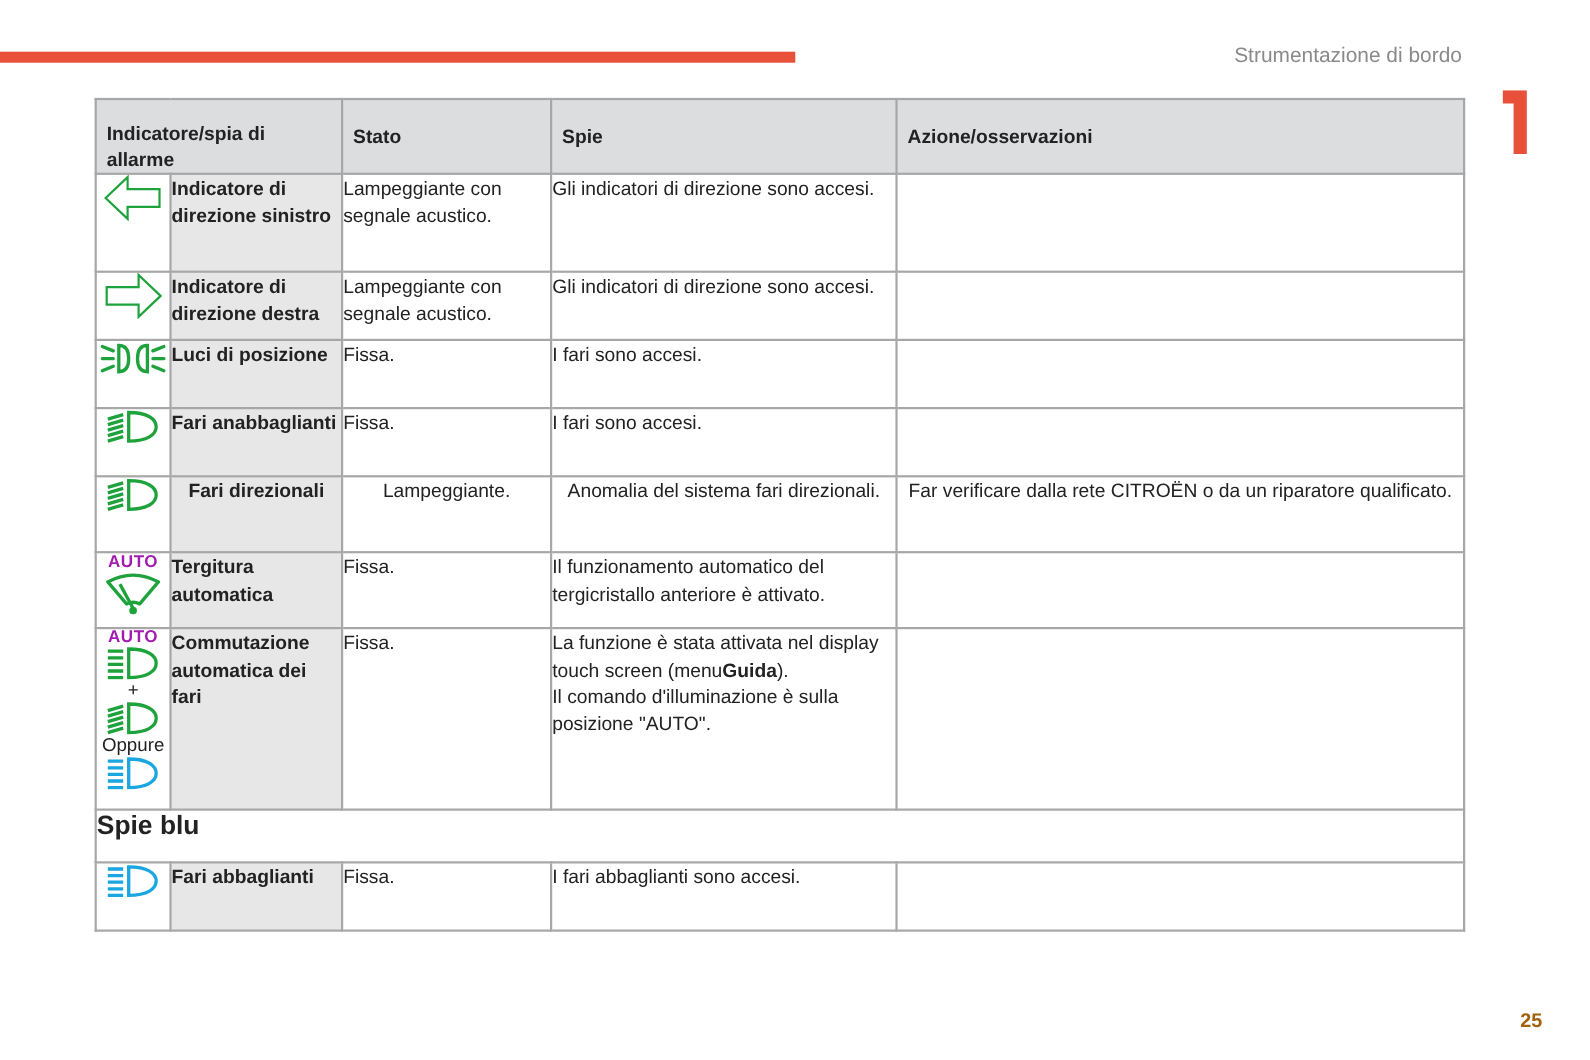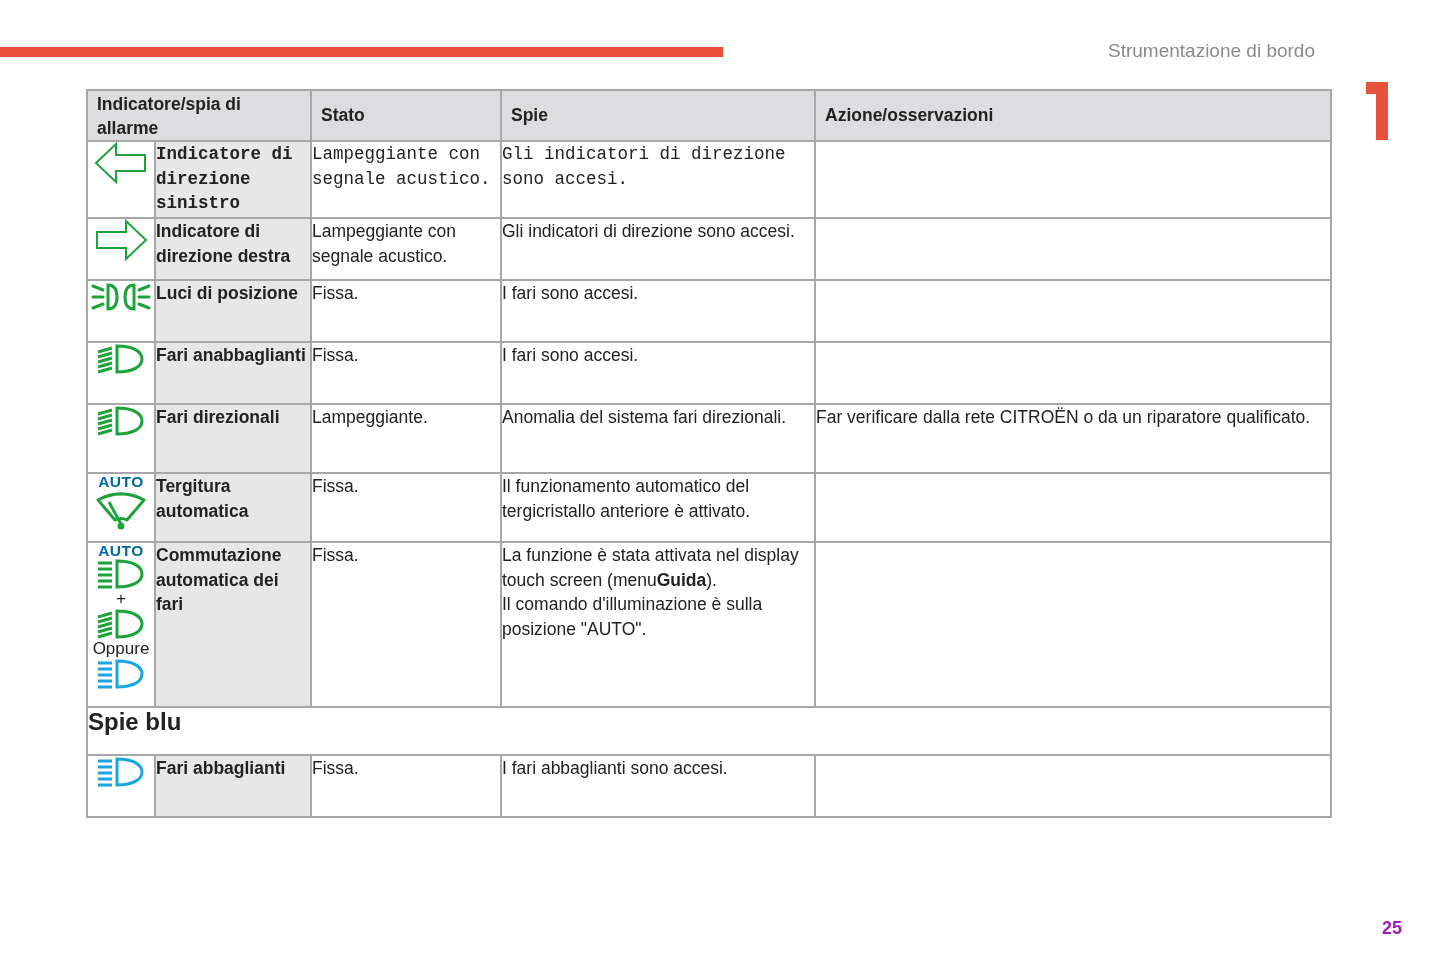--- a/index.html
+++ b/index.html
@@ -1,54 +1,54 @@
 <!DOCTYPE html>
 <html><head>
 <meta charset="utf-8">
 <style>
   html, body { margin: 0; padding: 0; background: #ffffff; }
   body { width: 1445px; height: 964px; position: relative; overflow: hidden; font-family: "Liberation Sans", sans-serif; color: #222; }
   .top-bar { position: absolute; left: 0; top: 47px; width: 723px; height: 10px; background: #e8503a; }
-  .section-title { position: absolute; right: 130px; top: 40px; font-size: 19px; color: #8a8a8a; font-family: "Liberation Sans", sans-serif; }
+  .section-title { position: absolute; right: 116px; top: 40px; font-size: 19px; color: #8a8a8a; font-family: "Liberation Sans", sans-serif; }
   .chapter-num { position: absolute; left: 1366px; top: 82px; width: 30px; height: 58px; }
-  .page-num { position: absolute; left: 1382px; top: 918px; font-size: 18px; font-weight: bold; color: #a21caf; }
+  .page-num { position: absolute; left: 1382px; top: 918px; font-size: 18px; font-weight: bold; color: #a16207; }
   table.main { position: absolute; left: 86px; top: 89px; width: 1246px; border-collapse: collapse; font-size: 17.5px; line-height: 24.5px; }
   table.main td, table.main th { border: 2px solid #a7a7a7; vertical-align: top; padding: 0; }
   table.main th { background: #dcdddf; text-align: left; font-weight: bold; color: #222; padding: 0 9px; vertical-align: middle; }
   td.icon { width: 66px; text-align: center; vertical-align: middle; background: #fff; }
   td.name { width: 154px; background: #e7e7e8; font-weight: bold; padding: 6px 9px 6px 9px; }
   td.cell { padding: 6px 9px; background: #fff; }
   td.stato { width: 188px; }
   td.causa { width: 312px; }
   td.azione { }
   td.section { font-size: 24px; font-weight: bold; padding: 10px 0 8px 0; background: #fff; line-height: 28px; margin-top: 48px; }
   .icon svg { display: block; margin: 0 auto; }
-  .auto-label { display: block; font-size: 15.5px; font-weight: bold; color: #0369a1; line-height: 16px; letter-spacing: 0.5px; text-align: center; }
+  .auto-label { display: block; font-size: 15.5px; font-weight: bold; color: #a21caf; line-height: 16px; letter-spacing: 0.5px; text-align: center; }
   .plus-label, .oppure-label { display: block; font-size: 17px; color: #222; line-height: 20px; font-weight: normal; }
   .auto-stack { padding: 6px 0 4px 0; }
 </style>
 </head>
 <body>
 
 <div class="top-bar"></div>
 <div class="section-title">Strumentazione di bordo</div>
 <svg class="chapter-num" viewBox="0 0 30 58">
   <path d="M0 0 H22 V58 H10 V12 H0 Z" fill="#e8503a"></path>
 </svg>
 
 <table class="main">
   <tbody>
       <tr>
-    <th colspan="2" style="height:44px; line-height:24px; vertical-align:top; padding-top:1px;">Indicatore/spia di allarme</th>
+    <th colspan="2" style="height:44px; line-height:24px; vertical-align:top; padding-top:18px;">Indicatore/spia di allarme</th>
     <th>Stato</th>
     <th>Spie</th>
     <th>Azione/osservazioni</th>
   </tr>
 
-  <tr style="height:77px;font-family:Liberation Mono, monospace;">
+  <tr style="height:89px;">
     <td class="icon">
       <svg width="54" height="42" viewBox="0 0 54 42">
         <path d="M2 21 L22 2 V13 H51 V29 H22 V40 Z" fill="none" stroke="#1ea33c" stroke-width="2"></path>
       </svg>
     </td>
     <td class="name">Indicatore di direzione sinistro</td>
     <td class="cell stato">Lampeggiante con segnale acustico.</td>
     <td class="cell causa">Gli indicatori di direzione sono accesi.</td>
     <td class="cell azione"></td>
   </tr>
@@ -90,21 +90,21 @@
           <path d="M21 3 C38 3 46 9 46 16 C46 23 38 29 21 29 Z"></path>
         </g>
       </svg>
     </td>
     <td class="name">Fari anabbaglianti</td>
     <td class="cell stato">Fissa.</td>
     <td class="cell causa">I fari sono accesi.</td>
     <td class="cell azione"></td>
   </tr>
 
-  <tr style="height:69px;">
+  <tr style="height:69px;text-align:center;">
     <td class="icon">
       <svg width="50" height="32" viewBox="0 0 50 32">
         <g stroke="#1ea33c" stroke-width="3" fill="none">
           <path d="M2 9 L16 5 M2 14 L16 10 M2 19 L16 15 M2 24 L16 20 M2 29 L16 25"></path>
           <path d="M21 3 C38 3 46 9 46 16 C46 23 38 29 21 29 Z"></path>
         </g>
       </svg>
     </td>
     <td class="name">Fari direzionali</td>
     <td class="cell stato">Lampeggiante.</td>

